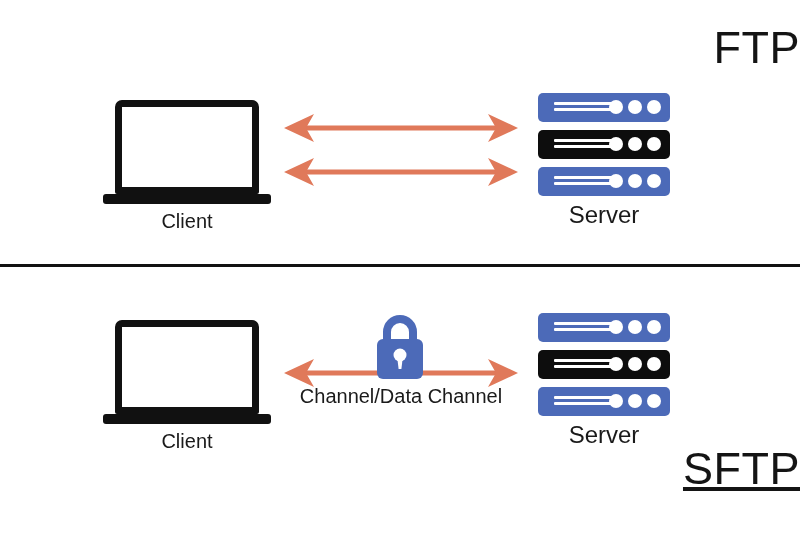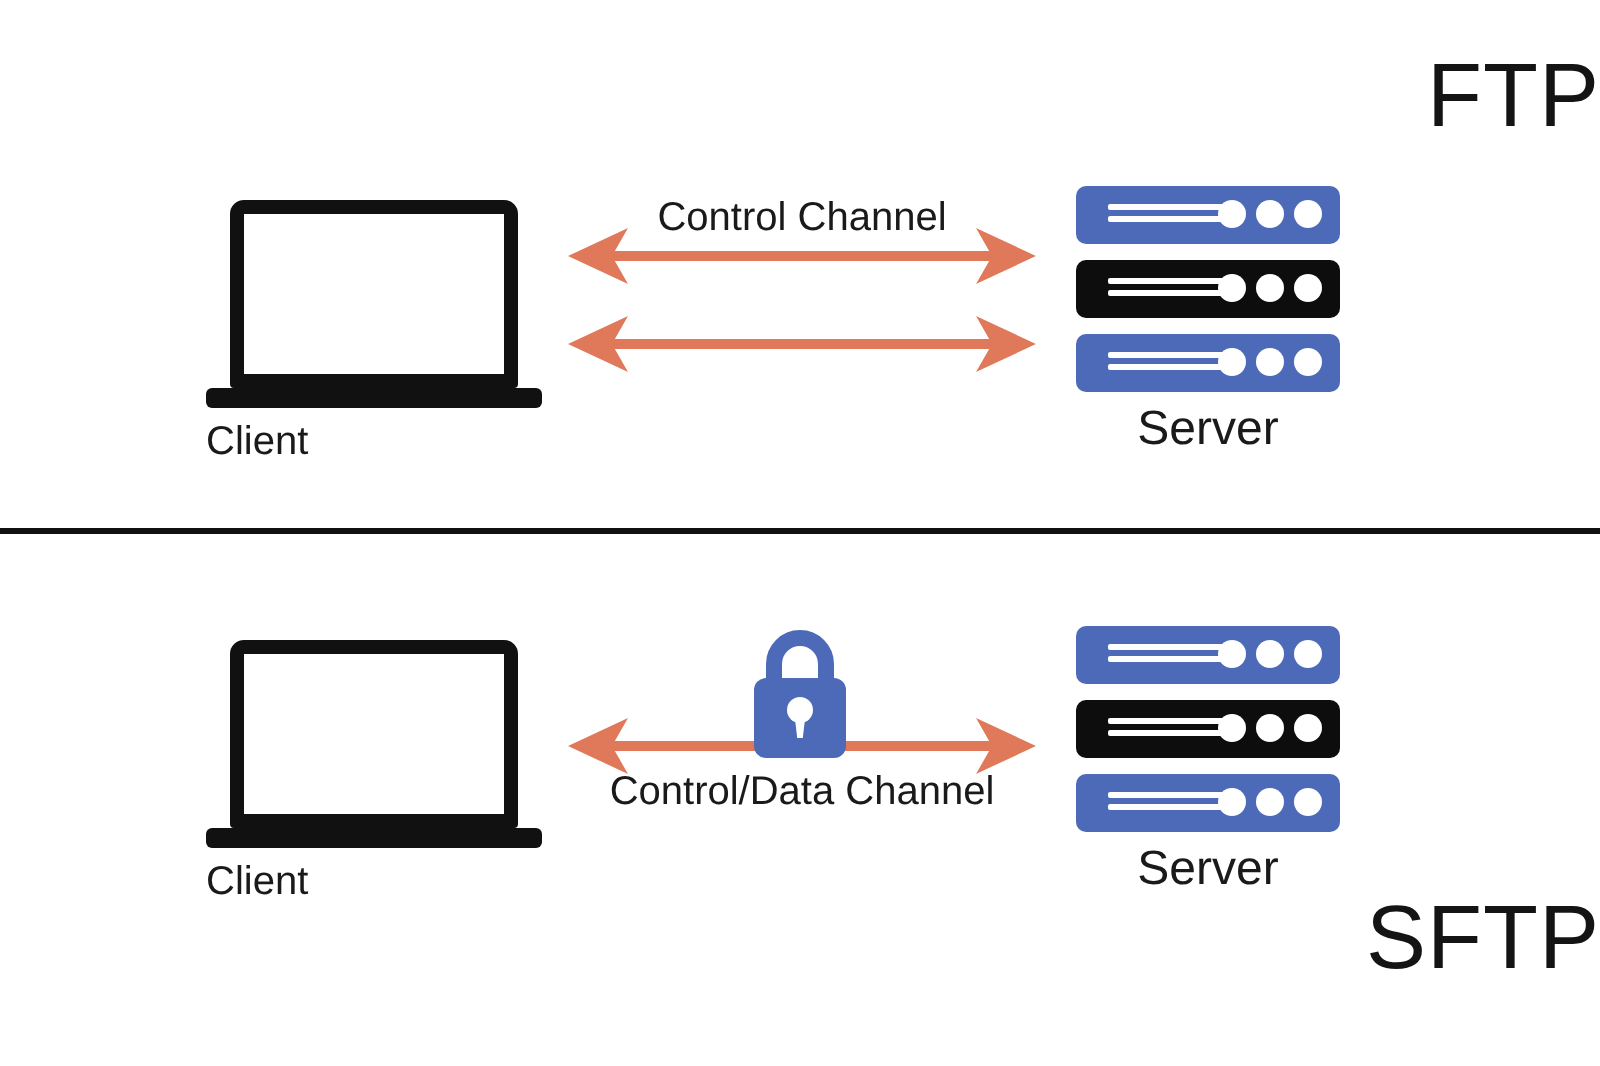--- a/index.html
+++ b/index.html
@@ -28,21 +28,21 @@
     position: absolute;
     width: 100%;
     text-align: right;
     font-size: 45px;
     font-weight: 400;
     letter-spacing: 0.5px;
     color: #141414;
     font-family: "Liberation Sans", sans-serif;
   }
   #ftp-title { top: 22px; }
-  #sftp-title { top: 443px; }
+  #sftp-title { top: 443px; text-decoration: underline; }
 
   
   .divider {
     position: absolute;
     left: 0;
     top: 264px;
     width: 800px;
     height: 3px;
     background: #111111;
   }
@@ -69,21 +69,21 @@
     left: 0;
     top: 94px;
     width: 168px;
     height: 10px;
     background: #111111;
     border-radius: 3px;
   }
   .laptop-label {
     position: absolute;
     width: 168px;
-    text-align: left;
+    text-align: center;
     top: 110px;
     font-size: 20px;
     color: #1a1a1a;
   }
   #laptop-top { left: 103px; top: 100px; }
   #laptop-bottom { left: 103px; top: 320px; }
 
   
   .server {
     position: absolute;
@@ -215,21 +215,20 @@
         </div>
       <div class="leds">
           <b></b>
           <b></b>
           <b></b>
         </div>
     </div>
     <div class="server-label">Server</div>
   </div>
 
-  <div class="channel-label" id="label-control">Control Channel</div>
   <div class="arrow" id="arrow-control">
     <svg width="238" height="34" viewBox="0 0 238 34" xmlns="http://www.w3.org/2000/svg">
       <rect x="22" y="14.5" width="194" height="5" fill="#e0795a"></rect>
       <path d="M2 17 L32 3 L24 17 L32 31 Z" fill="#e0795a"></path>
       <path d="M236 17 L206 3 L214 17 L206 31 Z" fill="#e0795a"></path>
     </svg>
   </div>
 
   <div class="arrow" id="arrow-data">
     <svg width="238" height="34" viewBox="0 0 238 34" xmlns="http://www.w3.org/2000/svg">
@@ -294,17 +293,17 @@
 
   <div id="lock-icon">
     <svg width="54" height="66" viewBox="0 0 54 66" xmlns="http://www.w3.org/2000/svg">
       <path d="M14 28 V17 a13 13 0 0 1 26 0 V28" fill="none" stroke="#4c6ab8" stroke-width="8" stroke-linecap="round"></path>
       <rect x="4" y="24" width="46" height="40" rx="6" fill="#4c6ab8"></rect>
       <circle cx="27" cy="40" r="6.5" fill="#ffffff"></circle>
       <path d="M24.2 42 h5.6 l-1.4 12 h-2.8 Z" fill="#ffffff"></path>
     </svg>
   </div>
 
-  <div class="channel-label" id="label-sftp">Control/Data Channel</div>
+  <div class="channel-label" id="label-sftp">Channel/Data Channel</div>
 
   <div class="big-title" id="sftp-title">SFTP</div>
 
 </div>
 
 </body></html>

